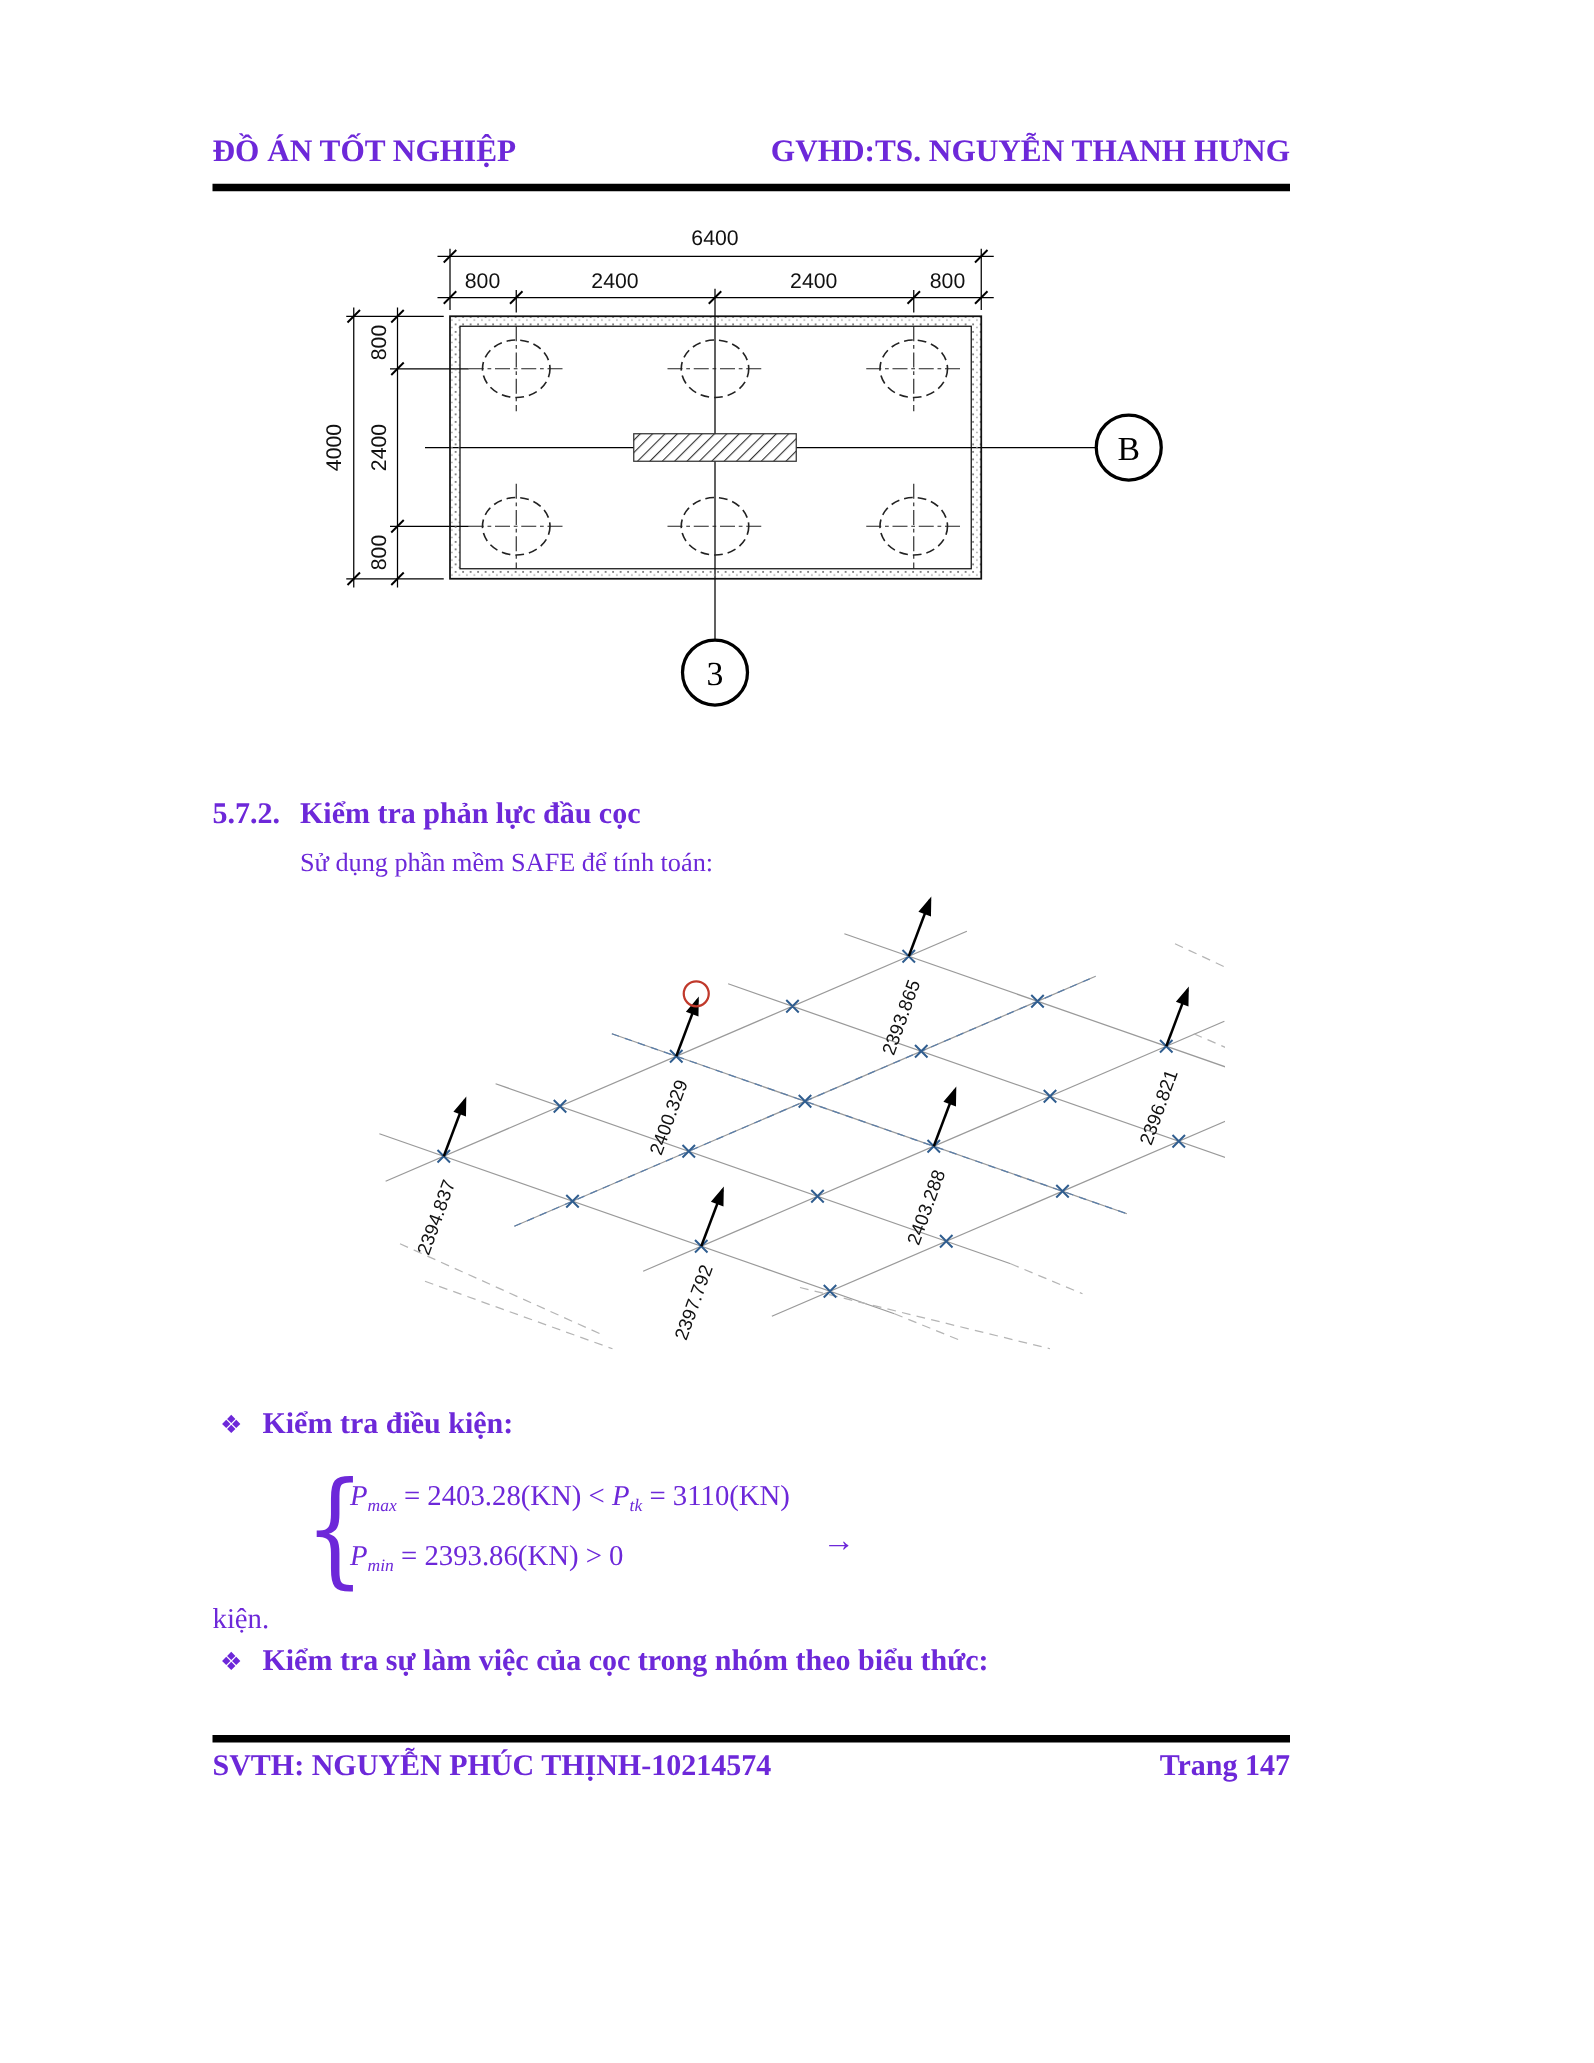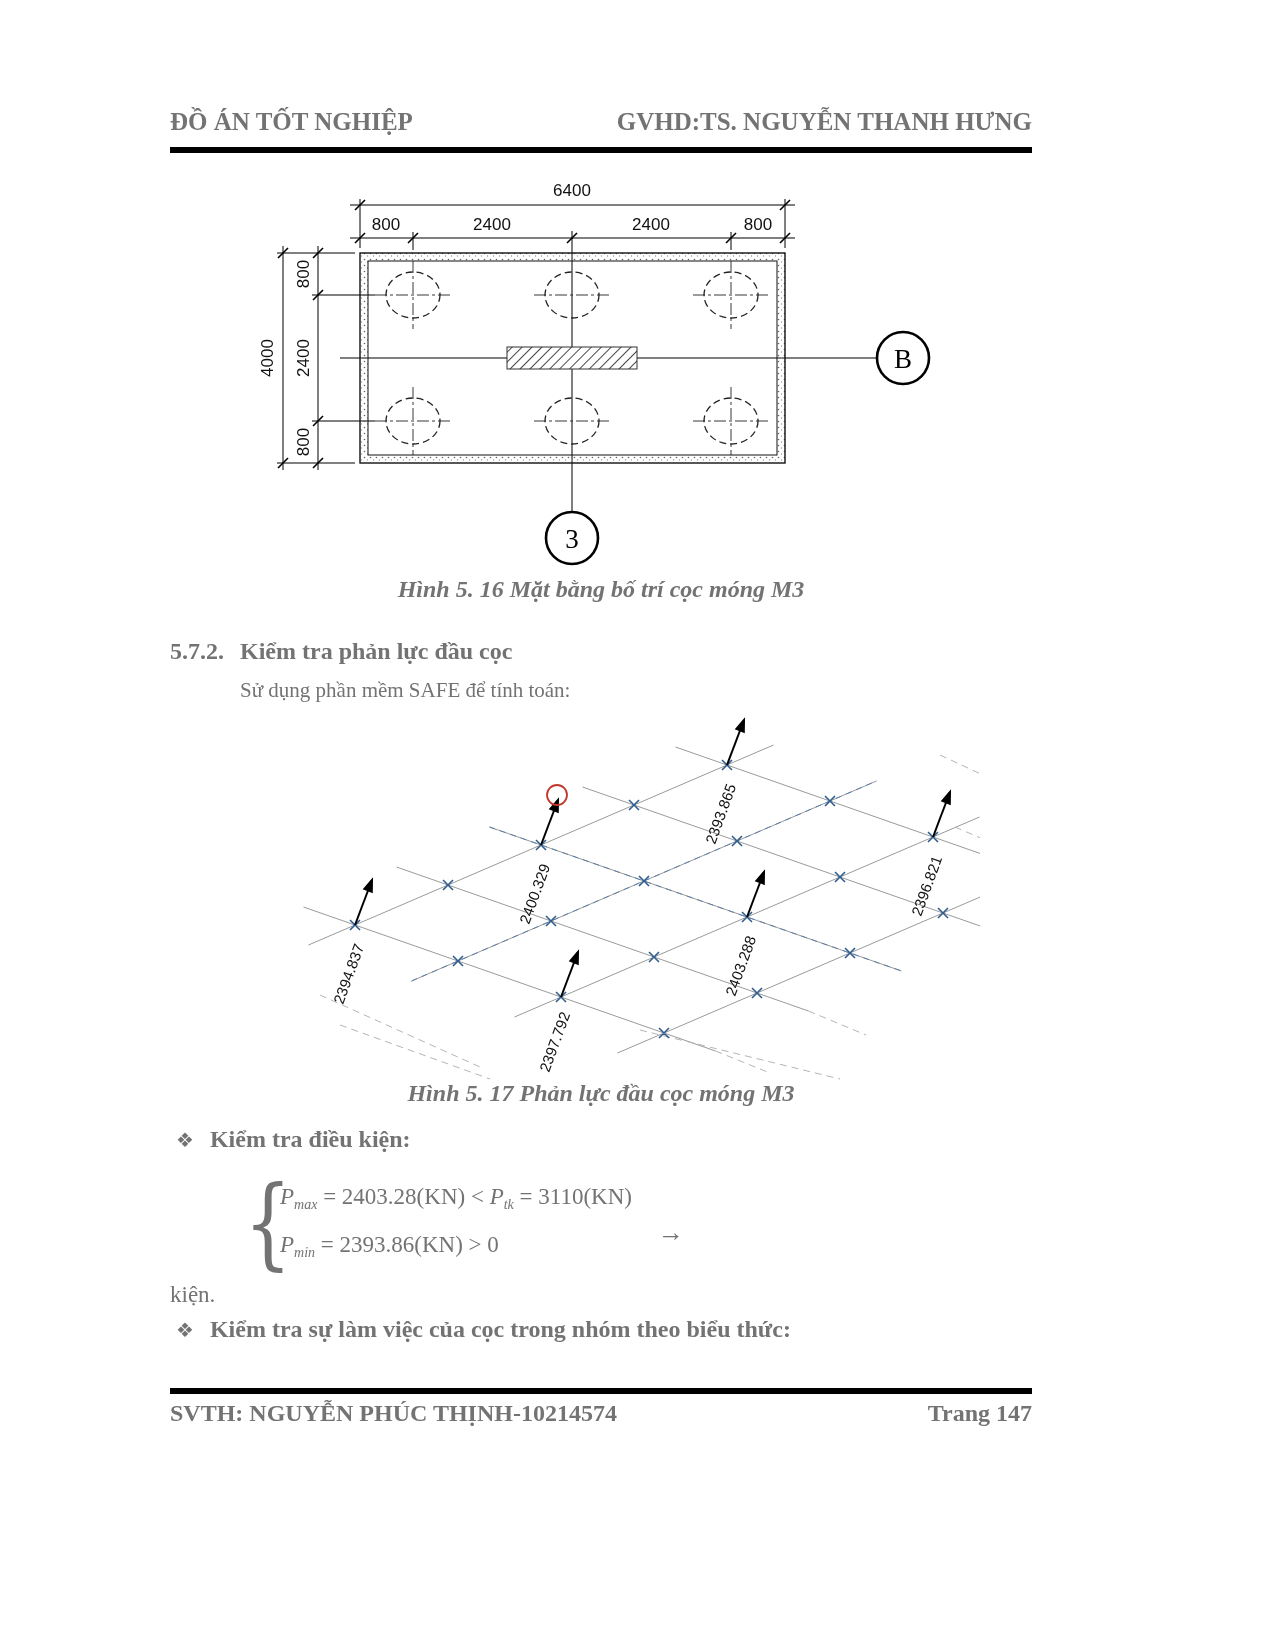--- a/index.html
+++ b/index.html
@@ -1,18 +1,18 @@
 <!DOCTYPE html>
 <html><head>
 <meta charset="utf-8">
 <style>
   html,body { margin:0; padding:0; background:#888; }
   .page {
     position:relative; width:1275px; height:1650px; background:#ffffff;
-    font-family:"Liberation Serif", serif; color:#737373; overflow:hidden;
+    font-family:"Liberation Serif", serif; color:#6d28d9; overflow:hidden;
     margin:0 auto;
   }
   .header { position:absolute; top:108px; left:170px; width:862px;
     display:flex; justify-content:space-between; font-weight:bold; font-size:25px; }
   .rule { position:absolute; left:170px; width:862px; height:6px; background:#000; }
   .rule.top { top:147px; }
   .rule.bottom { top:1388px; }
 
   .fig16-wrap { position:absolute; left:255px; top:168px; }
   .fig17-wrap { position:absolute; left:300px; top:695px; }
@@ -154,21 +154,20 @@
 
       <rect x="252" y="179" width="130" height="22" fill="url(#hatch)" stroke="#333" stroke-width="1"></rect>
 
       <circle cx="648" cy="190" r="26" fill="#fff" stroke="#000" stroke-width="2.6"></circle>
       <text class="axistxt" x="648" y="200" text-anchor="middle">B</text>
       <circle cx="317" cy="370" r="26" fill="#fff" stroke="#000" stroke-width="2.6"></circle>
       <text class="axistxt" x="317" y="380" text-anchor="middle">3</text>
     </svg>
   </div>
 
-  <div class="caption c16">Hình 5. 16 Mặt bằng bố trí cọc móng M3</div>
 
   <div class="sec-head">
     <span class="sec-num">5.7.2.</span>
     <span>Kiểm tra phản lực đầu cọc</span>
   </div>
   <div class="intro">Sử dụng phần mềm SAFE để tính toán:</div>
 
   <div class="fig17-wrap">
     <svg width="680" height="385" viewBox="0 0 680 385">
 
@@ -219,21 +218,20 @@
 
       <text class="valtxt" transform="translate(43,310) rotate(-70)">2394.837</text>
       <text class="valtxt" transform="translate(249,378) rotate(-70)">2397.792</text>
       <text class="valtxt" transform="translate(229,230) rotate(-70)">2400.329</text>
       <text class="valtxt" transform="translate(435,302) rotate(-70)">2403.288</text>
       <text class="valtxt" transform="translate(415,150) rotate(-70)">2393.865</text>
       <text class="valtxt" transform="translate(621,222) rotate(-70)">2396.821</text>
     </svg>
   </div>
 
-  <div class="caption c17">Hình 5. 17 Phản lực đầu cọc móng M3</div>
 
   <div class="bullet-row b1">
     <span class="diamond">❖</span>
     <span>Kiểm tra điều kiện:</span>
   </div>
 
   <div class="formula">
     <span class="brace">{</span>
     <div class="f-line l1">
       <span class="pvar">P</span><span class="psub">max</span><span> = 2403.28(KN) &lt; </span><span class="pvar">P</span><span class="psub">tk</span><span> = 3110(KN)</span>

